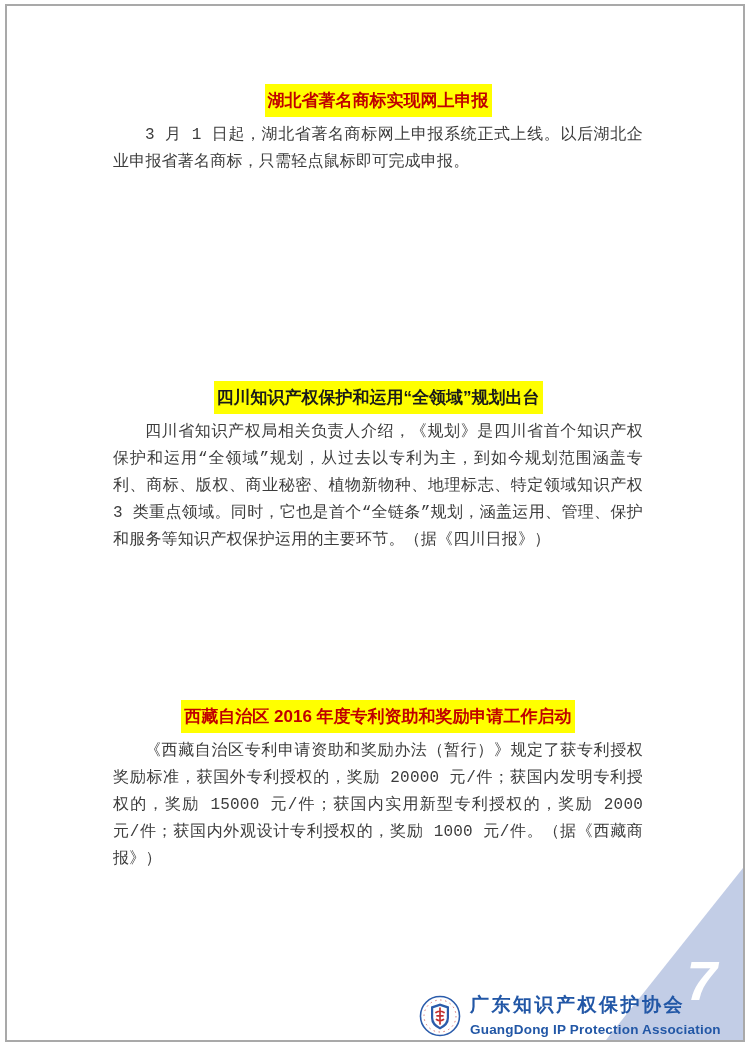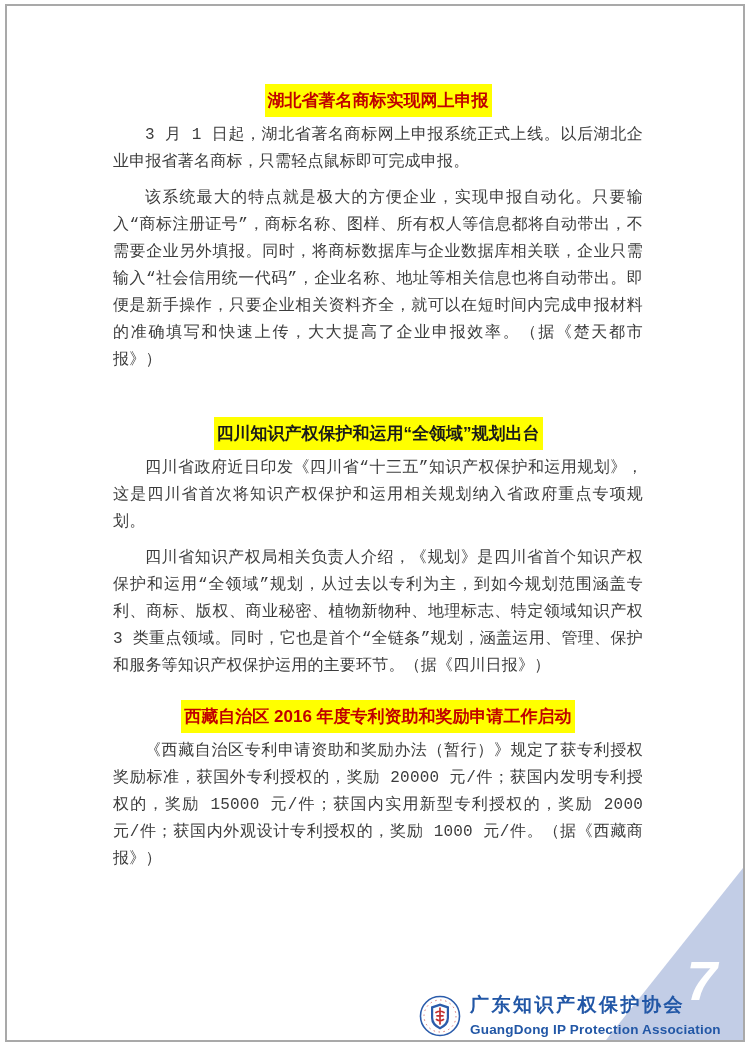--- a/index.html
+++ b/index.html
@@ -7,21 +7,21 @@
     width:750px;height:1056px;position:relative;background:#ffffff;
     font-family:"Liberation Sans",sans-serif;
   }
   .page{
     position:absolute;left:5px;top:4px;width:740px;height:1038px;
     box-sizing:border-box;border:2px solid var(--border,#a9a9a9);
     background:#fff;overflow:hidden;
   }
   .section{position:absolute;left:106px;width:530px;}
   .sec-hubei{top:83px;}
-  .sec-sichuan{top:416px;}
+  .sec-sichuan{top:380px;}
   .sec-tibet{top:693px;margin-top:6px;}
   .sec-title{
     text-align:center;margin:0 0 10px 0;font-size:17px;font-weight:bold;
     line-height:23px;
   }
   .sec-title .hl{
     background:var(--highlight,#ffff00);
     padding:7px 3px;
   }
   .sec-title[data-color="red"] .hl{color:var(--title-red,#c00000);}
@@ -65,28 +65,26 @@
 </head>
 <body>
 
 <div class="page">
 
   <div class="section sec-hubei">
     <h2 class="sec-title" data-color="red">
       <span class="hl">湖北省著名商标实现网上申报</span>
     </h2>
     <p class="para">3 月 1 日起，湖北省著名商标网上申报系统正式上线。以后湖北企业申报省著名商标，只需轻点鼠标即可完成申报。</p>
-    <p class="para">该系统最大的特点就是极大的方便企业，实现申报自动化。只要输入“商标注册证号”，商标名称、图样、所有权人等信息都将自动带出，不需要企业另外填报。同时，将商标数据库与企业数据库相关联，企业只需输入“社会信用统一代码”，企业名称、地址等相关信息也将自动带出。即便是新手操作，只要企业相关资料齐全，就可以在短时间内完成申报材料的准确填写和快速上传，大大提高了企业申报效率。（据《楚天都市报》）</p>
   </div>
 
   <div class="section sec-sichuan">
     <h2 class="sec-title" data-color="black">
       <span class="hl">四川知识产权保护和运用“全领域”规划出台</span>
     </h2>
-    <p class="para">四川省政府近日印发《四川省“十三五”知识产权保护和运用规划》，这是四川省首次将知识产权保护和运用相关规划纳入省政府重点专项规划。</p>
     <p class="para">四川省知识产权局相关负责人介绍，《规划》是四川省首个知识产权保护和运用“全领域”规划，从过去以专利为主，到如今规划范围涵盖专利、商标、版权、商业秘密、植物新物种、地理标志、特定领域知识产权 3 类重点领域。同时，它也是首个“全链条”规划，涵盖运用、管理、保护和服务等知识产权保护运用的主要环节。（据《四川日报》）</p>
   </div>
 
   <div class="section sec-tibet">
     <h2 class="sec-title" data-color="red">
       <span class="hl">西藏自治区 2016 年度专利资助和奖励申请工作启动</span>
     </h2>
     <p class="para">《西藏自治区专利申请资助和奖励办法（暂行）》规定了获专利授权奖励标准，获国外专利授权的，奖励 20000 元/件；获国内发明专利授权的，奖励 15000 元/件；获国内实用新型专利授权的，奖励 2000 元/件；获国内外观设计专利授权的，奖励 1000 元/件。（据《西藏商报》）</p>
   </div>
 

